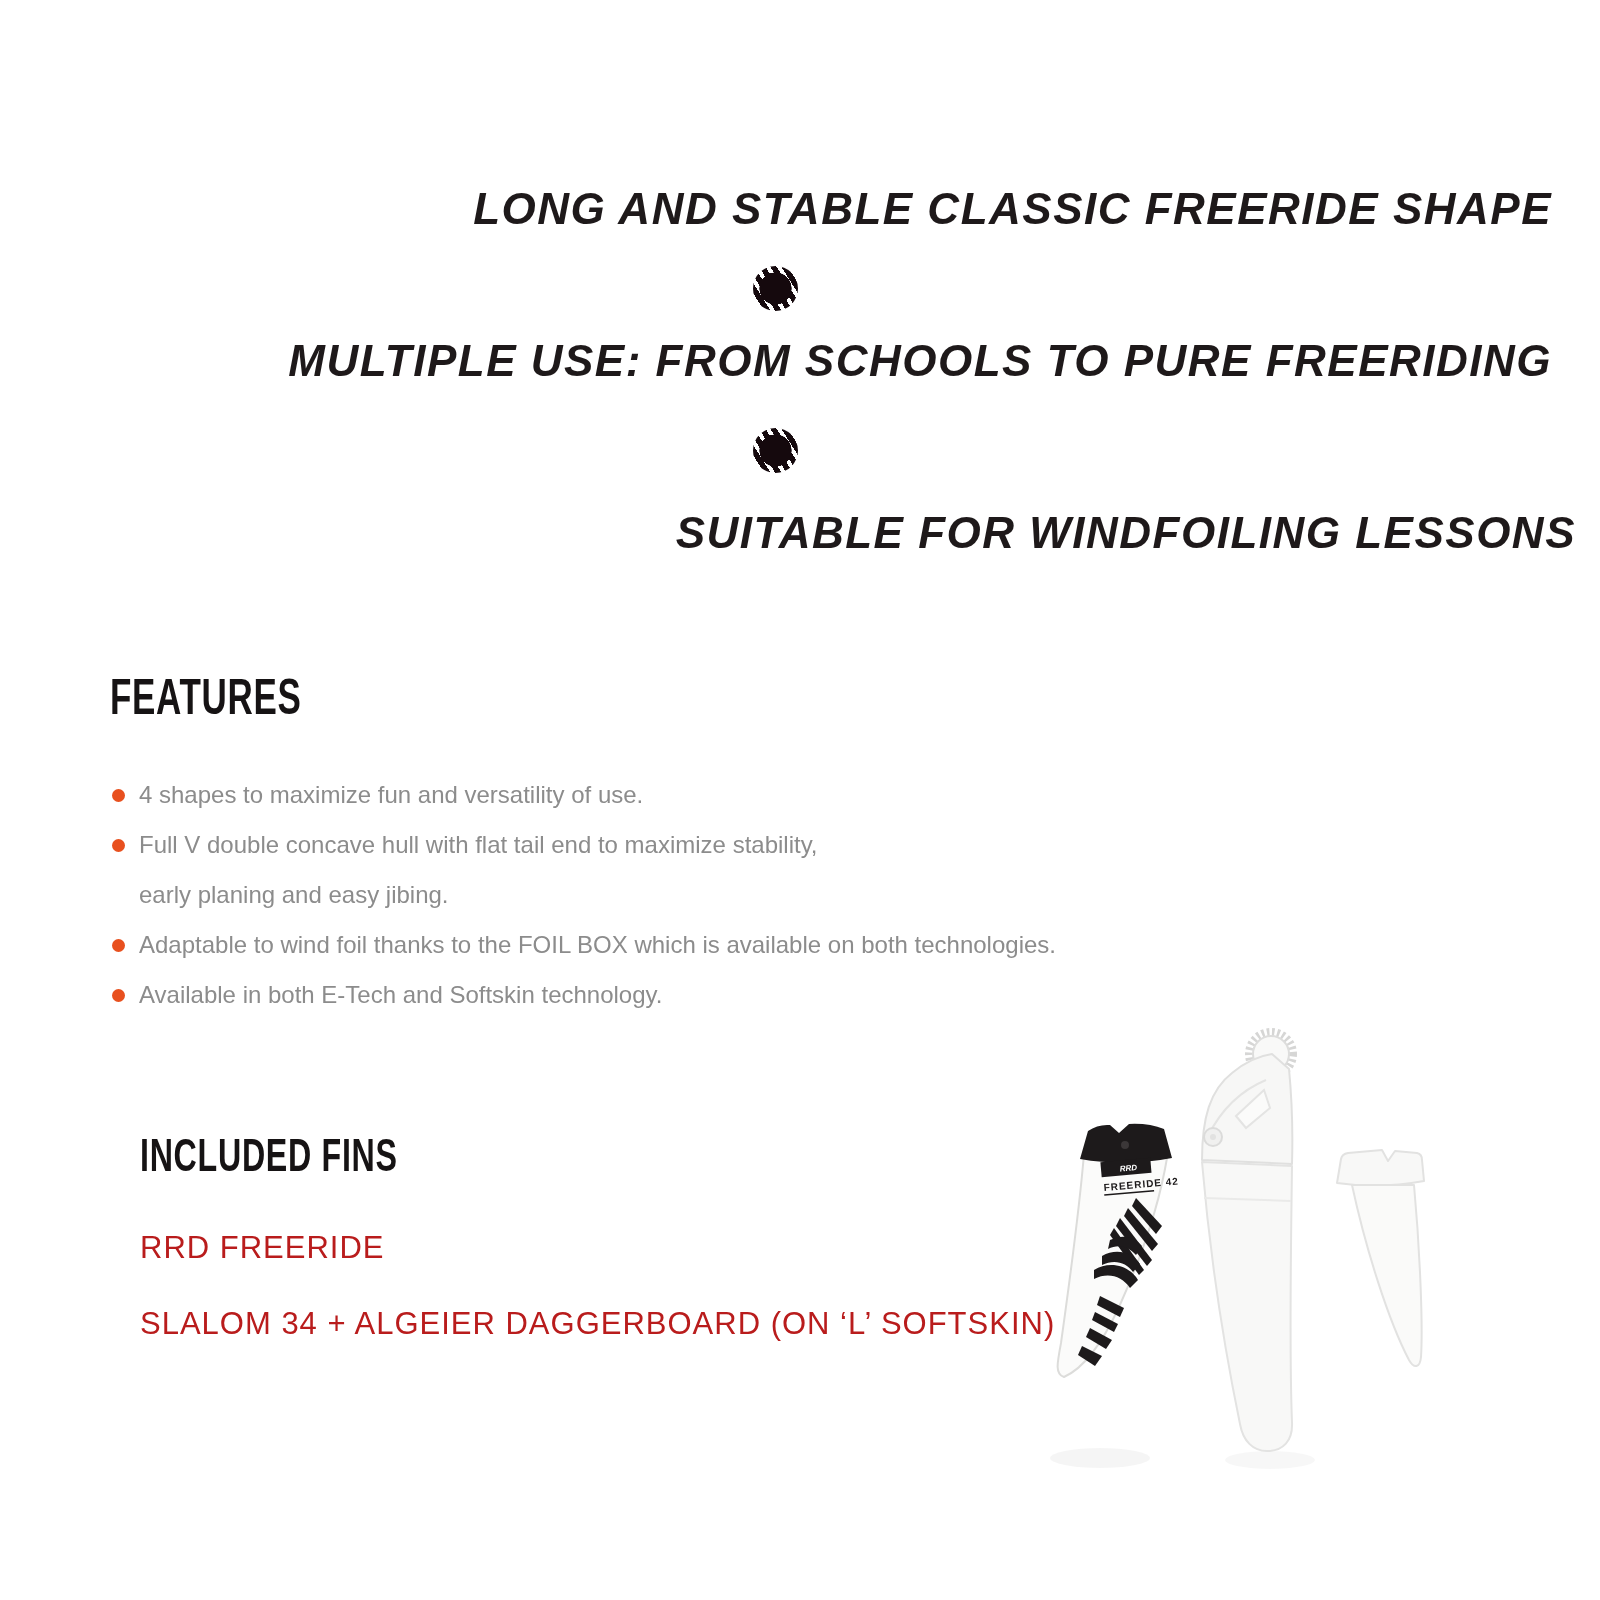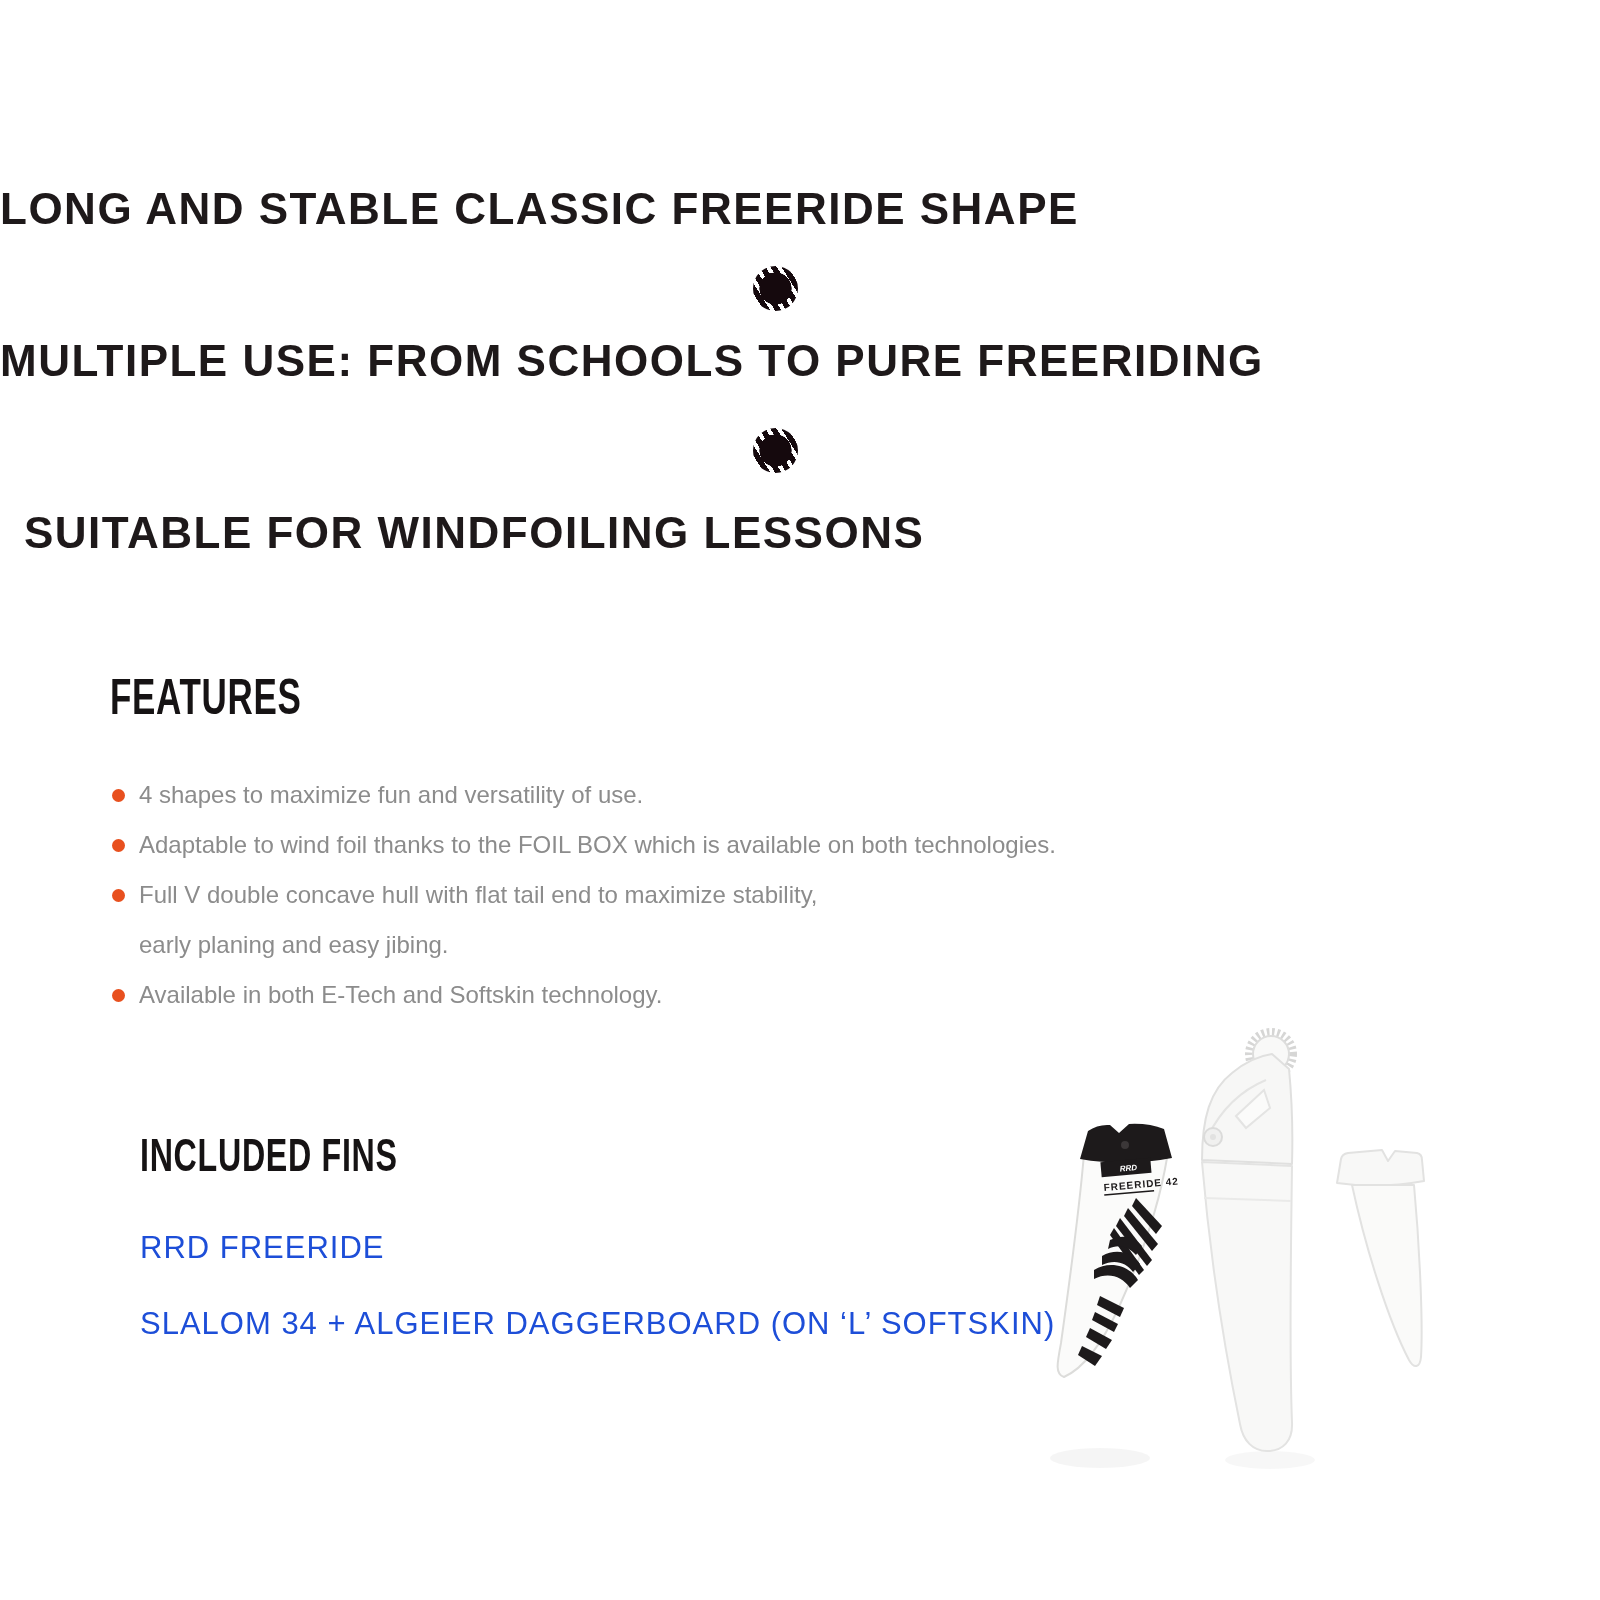--- a/index.html
+++ b/index.html
@@ -9,26 +9,27 @@
     font-family: "Liberation Sans", sans-serif;
     position: relative;
     overflow: hidden;
   }
   .page { position: absolute; inset: 0; }
 
   
   .headline {
     position: absolute;
     left: 0; width: 1552px;
-    text-align: left;
+    text-align: right;
     font-weight: bold;
     font-size: 44px;
     letter-spacing: 1.5px;
     color: #1e191a;
     white-space: nowrap;
+    font-style: italic;
   }
   #headline-1 { top: 184px; }
   #headline-2 { top: 336px; }
   #headline-3 { top: 508px; margin-left: 24px; }
 
   
   .sep-dot {
     position: absolute;
     left: 753px;
     width: 45px; height: 45px;
@@ -67,21 +68,21 @@
     background: #e8501e;
     margin: 19px 14px 0 2px;
   }
   .pre-line { white-space: pre-line; }
 
   
   .included { position: absolute; left: 100px; top: 1128px; width: 950px; margin-left: 40px; }
   .included .section-heading { font-size: 46px; }
   .fin-line {
     font-size: 31px;
-    color: #1d4ed8;
+    color: #b91c1c;
     letter-spacing: 1px;
     white-space: nowrap;
   }
   #fin-line-1 { margin-top: 48px; }
   #fin-line-2 { margin-top: 40px; }
 
   
   .fins-photo { position: absolute; left: 1040px; top: 1008px; width: 410px; height: 490px; }
 </style>
 </head>
@@ -101,26 +102,26 @@
 
   <section class="features">
     <h2 class="section-heading" style="margin:0;">FEATURES</h2>
     <ul class="feature-list">
       <li class="feature-item">
         <span class="bullet-dot"></span>
         <span class="pre-line">4 shapes to maximize fun and versatility of use.</span>
       </li>
       <li class="feature-item">
         <span class="bullet-dot"></span>
-        <span class="pre-line">Adaptable to wind foil thanks to the FOIL BOX which is available on both technologies.</span>
+        <span class="pre-line">Full V double concave hull with flat tail end to maximize stability,
+early planing and easy jibing.</span>
       </li>
       <li class="feature-item">
         <span class="bullet-dot"></span>
-        <span class="pre-line">Full V double concave hull with flat tail end to maximize stability,
-early planing and easy jibing.</span>
+        <span class="pre-line">Adaptable to wind foil thanks to the FOIL BOX which is available on both technologies.</span>
       </li>
       <li class="feature-item">
         <span class="bullet-dot"></span>
         <span class="pre-line">Available in both E-Tech and Softskin technology.</span>
       </li>
     </ul>
   </section>
 
   <section class="included">
     <h2 class="section-heading" style="margin:0;">INCLUDED FINS</h2>

